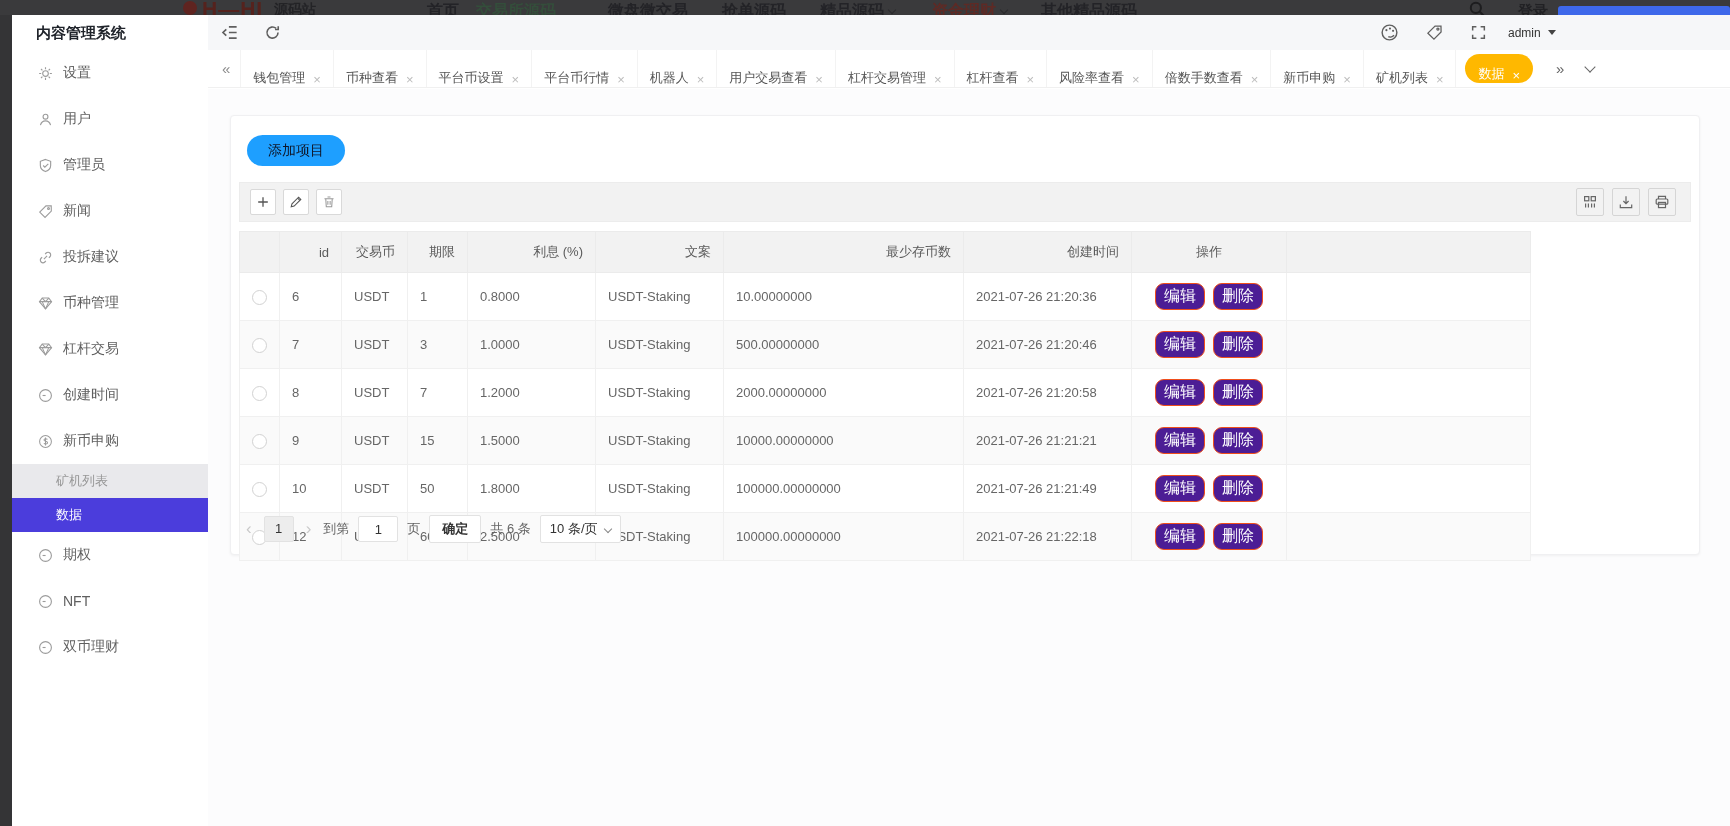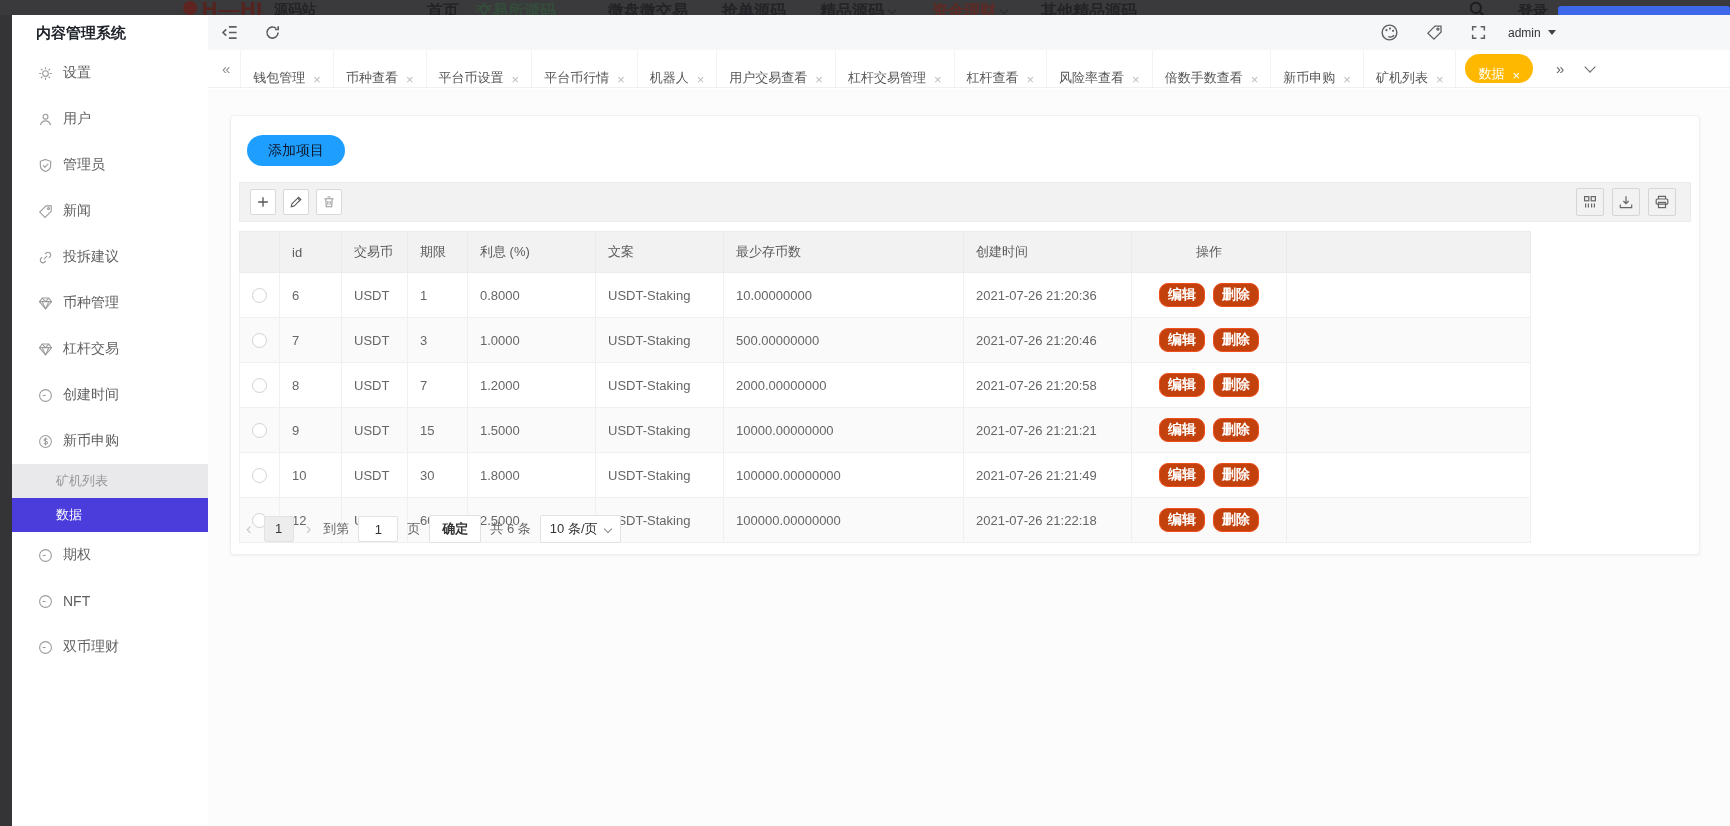--- a/index.html
+++ b/index.html
@@ -59,27 +59,27 @@
   .card{position:absolute;left:22px;top:26px;width:1470px;height:440px;background:#fff;border:1px solid #f0f0f2;border-radius:4px;box-shadow:0 1px 3px rgba(0,0,0,.05)}
   .add-btn{position:absolute;left:16px;top:19px;height:31px;padding:0 21px;background:#1E9FFF;color:#0f172a;border:none;border-radius:16px;font-size:14px;cursor:pointer;font-family:inherit}
   .toolbar{position:absolute;left:8px;top:66px;width:1452px;height:40px;background:#f2f2f2;border:1px solid #ececec}
   .tb-left{position:absolute;left:10px;top:6px;display:flex;gap:7px}
   .tb-btn{width:26px;height:26px;background:#fff;border:1px solid #d9d9d9;border-radius:2px;display:flex;align-items:center;justify-content:center;cursor:pointer;color:#555}
   .tb-btn:nth-child(3){color:#999}
   .tb-right{position:absolute;right:14px;top:5px;display:flex;gap:8px}
   .tb-btn2{width:28px;height:28px;border:1px solid #d5d5d5;border-radius:2px;background:transparent;display:flex;align-items:center;justify-content:center;cursor:pointer;color:#666}
 
   table{position:absolute;left:8px;top:115px;width:1291px;border-collapse:collapse;table-layout:fixed;font-size:13px;color:#666}
-  th{background:#f2f2f2;font-weight:normal;color:#5b5b5b;text-align:left;padding:11px 12px;border:1px solid #ebebeb;height:38px;overflow:hidden;white-space:nowrap}
+  th{background:#f2f2f2;font-weight:normal;color:#5b5b5b;text-align:right;padding:11px 12px;border:1px solid #ebebeb;height:38px;overflow:hidden;white-space:nowrap}
   td{padding:10px 12px;border:1px solid #f0f0f0;height:39px;overflow:hidden;white-space:nowrap;background:#fff}
   tbody tr:nth-child(even) td{background:#fafafa}
   .center{text-align:center}
   .c-radio{text-align:center;padding:10px 4px}
   .radio{display:inline-block;width:15px;height:15px;border:1px solid #d2d2d2;border-radius:50%;background:#fff;vertical-align:middle;cursor:pointer}
-  .act-btn{display:inline-block;padding:2px 8px;background:#c2410c;border:1px solid #f04e1c;color:#fff;border-radius:9px;font-size:14px;font-weight:bold;margin:0 4px;cursor:pointer}
+  .act-btn{display:inline-block;padding:2px 8px;background:#4c1d95;border:1px solid #f04e1c;color:#fff;border-radius:9px;font-size:16px;font-weight:normal;margin:0 4px;cursor:pointer}
 
   .pagination{position:absolute;left:12px;top:398px;height:30px;display:flex;align-items:center;gap:9px;font-size:13px;color:#666}
   .pg-arrow{color:#c9c9c9;font-size:17px;padding:0 3px;cursor:pointer}
   .pg-num{min-width:30px;height:26px;line-height:24px;text-align:center;background:#ededed;border:1px solid #e2e2e2;border-radius:2px;color:#333;cursor:pointer}
   .pg-input{width:40px;height:26px;border:1px solid #e2e2e2;border-radius:2px;text-align:center;font-size:13px;color:#333;font-family:inherit}
   .pg-confirm{height:28px;padding:0 12px;background:#fff;border:1px solid #e2e2e2;border-radius:2px;font-weight:bold;font-size:13px;color:#333;cursor:pointer;font-family:inherit}
   .pg-select{height:28px;border:1px solid #e2e2e2;border-radius:2px;padding:0 9px;display:flex;align-items:center;gap:7px;background:#fff;cursor:pointer;color:#333}
 
   .icon{display:inline-block;width:15px;height:15px;color:#9c9c9c}
   .icon svg{width:100%;height:100%;display:block}
@@ -463,21 +463,21 @@
             <td>USDT-Staking</td>
             <td>10000.00000000</td>
             <td>2021-07-26 21:21:21</td>
             <td class="center"><span class="act-btn">编辑</span><span class="act-btn">删除</span></td>
             <td></td>
           </tr>
           <tr>
             <td class="c-radio"><span class="radio"></span></td>
             <td>10</td>
             <td>USDT</td>
-            <td>30</td>
+            <td>50</td>
             <td>1.8000</td>
             <td>USDT-Staking</td>
             <td>100000.00000000</td>
             <td>2021-07-26 21:21:49</td>
             <td class="center"><span class="act-btn">编辑</span><span class="act-btn">删除</span></td>
             <td></td>
           </tr>
           <tr>
             <td class="c-radio"><span class="radio"></span></td>
             <td>12</td>

